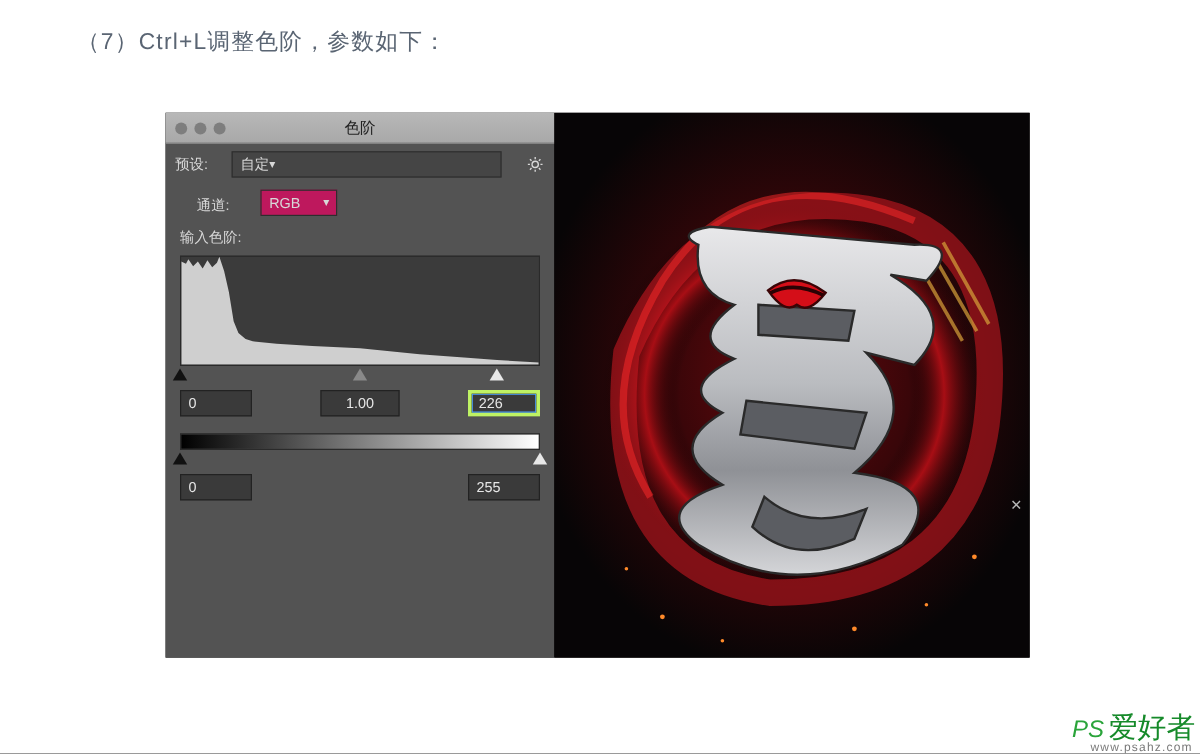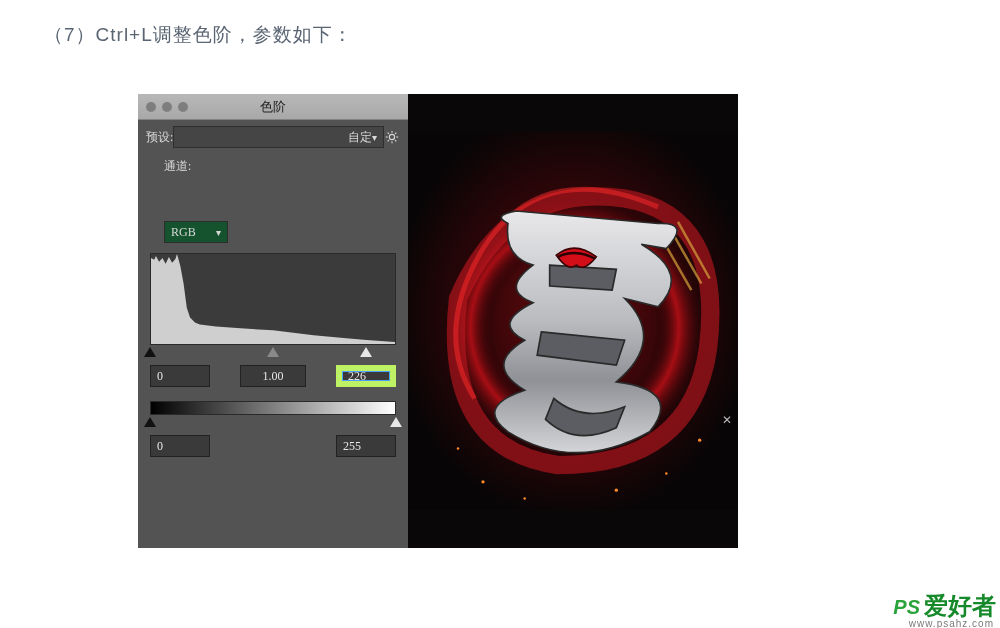--- a/index.html
+++ b/index.html
@@ -7,34 +7,33 @@
     width: 1000px;
     height: 628px;
     background: #ffffff;
     font-family: "Microsoft YaHei", Arial, sans-serif;
     position: relative;
     overflow: hidden;
   }
   .caption {
     position: absolute;
     top: 22px;
-    left: 44px;
+    left: 64px;
     font-size: 19px;
     color: #5a6573;
     letter-spacing: 1px;
   }
   .frame {
     position: absolute;
     top: 94px;
     left: 138px;
-    width: 600px;
+    width: 720px;
     height: 454px;
     display: flex;
     background: #000;
-    font-family: Liberation Serif, serif;
   }
   
   .dialog {
     width: 324px;
     height: 454px;
     background: #535353;
     display: flex;
     flex-direction: column;
   }
   .titlebar {
@@ -50,34 +49,34 @@
   .titlebar-text {
     position:absolute; left:0; right:0; text-align:center;
     font-size:13px; color:#222;
   }
   .body {
     padding: 6px 8px 10px 8px;
     color: #d8d8d8;
     font-size: 12px;
     flex:1;
   }
-  .row { display:flex; align-items:center; gap:0; margin-bottom:10px; }
+  .row { display:flex; align-items:center; gap:20px; margin-bottom:10px; }
   .label { font-size:12px; color:#d8d8d8; white-space:nowrap; }
   .preset-select {
     flex:1; height:22px; background:#454545; border:1px solid #2e2e2e;
-    display:flex; align-items:center; padding:0 6px; justify-content:flex-end;
+    display:flex; align-items:center; padding:0 6px; justify-content:flex-start;
     color:#d8d8d8; font-size:12px;
   }
   .chev { font-size:10px; }
   .gear { width:16px; height:16px; display:flex; align-items:center; justify-content:center; color:#d8d8d8; }
-  .channel-row { display:flex; align-items:flex-start; gap:16px; margin-left:18px; margin-bottom:10px;flex-direction:column; }
+  .channel-row { display:flex; align-items:flex-end; gap:26px; margin-left:18px; margin-bottom:10px; }
   .channel-select {
-    width:64px; height:22px; background:#14532d; border:1px solid #2e2e2e;
+    width:64px; height:22px; background:#be185d; border:1px solid #2e2e2e;
     display:flex; align-items:center; justify-content:space-between; padding:0 6px;
-    color:#d8d8d8; font-size:12px;margin-top:30px;
+    color:#d8d8d8; font-size:12px;
   }
   .section-lbl { margin: 4px 0 6px 4px; }
   
   .hist-wrap {
     margin-left:4px; margin-right:4px;
     background:#3b3b3b; border:1px solid #2a2a2a;
     height:92px; position:relative; overflow:hidden;
   }
   .hist-svg { width:100%; height:100%; display:block; }
   .slider-track {
@@ -90,21 +89,21 @@
   .tri.black { border-bottom:10px solid #111; left:-6px; }
   .tri.gray  { border-bottom:10px solid #8a8a8a; left:calc(50% - 6px); }
   .tri.white { border-bottom:10px solid #e8e8e8; right:calc(12% - 6px); }
   .inputs3 {
     display:flex; justify-content:space-between; margin:0 4px 14px 4px; gap:8px;
   }
   .num {
     width:60px; height:22px; background:#3a3a3a; border:1px solid #222;
     color:#e6e6e6; font-size:12px; display:flex; align-items:center; padding:0 6px;
   }
-  .num.focus { border:6px solid #bef264; box-shadow:0 0 0 1px #4aa0ff inset; }
+  .num.focus { border:3px solid #bef264; box-shadow:0 0 0 1px #4aa0ff inset; }
   
   .out-grad {
     margin:4px 4px 0 4px; height:14px;
     background:linear-gradient(to right,#000,#fff);
     border:1px solid #2a2a2a;
   }
   .out-track { margin:2px 4px 4px 4px; height:14px; position:relative; }
   .out-track .tri.black { left:-6px; }
   .out-track .tri.white { right:-6px; }
   .inputs2 {
@@ -115,21 +114,21 @@
   .preview {
     width: 396px; height: 454px; background:#0a0708; position:relative; overflow:hidden;
   }
   .preview svg { width:100%; height:100%; display:block; }
   .close-x {
     position:absolute; right:6px; bottom:120px; color:#b8b8b8; font-size:12px;
   }
   
   .wm {
     position:absolute; right:4px; bottom:6px;
-    font-size:20px; font-weight:bold; font-style:italic;
+    font-size:20px; font-weight:normal; font-style:italic;
     color:#2aa43a; text-shadow:0 0 2px #fff, 1px 1px 0 #fff;
     display:flex; align-items:baseline; gap:4px;
   }
   .wm .ps { color:#2aa43a; }
   .wm .cn { color:#168a2a; font-size:24px; font-style:normal; }
   .wm-url {
     position:absolute; right:6px; bottom:-1px;
     font-size:10px; color:#7a7a7a; letter-spacing:1px;
   }
 </style>
@@ -176,20 +175,21 @@
       </div>
 
       <div class="channel-row">
         <span class="label">通道:</span>
         <div class="channel-select">
           <span>RGB</span>
           <span class="chev">▾</span>
         </div>
       </div>
 
+      <div class="section-lbl label">输入色阶:</div>
 
       <div class="hist-wrap">
         <svg class="hist-svg" viewBox="0 0 300 92" preserveAspectRatio="none">
           <rect width="300" height="92" fill="#3b3b3b"></rect>
           <path fill="#cfcfcf" d="M0,92 L0,4 L4,6 L6,2 L10,8 L14,4 L18,10 L22,3 L26,9 L30,5 L32,0 L36,12 L40,30 L44,55 L48,65 L54,70 L60,72 L80,74 L110,76 L150,78 L200,83 L240,86 L265,88 L300,90 L300,92 Z"></path>
         </svg>
       </div>
 
       <div class="slider-track">
         <div class="tri black"></div>

